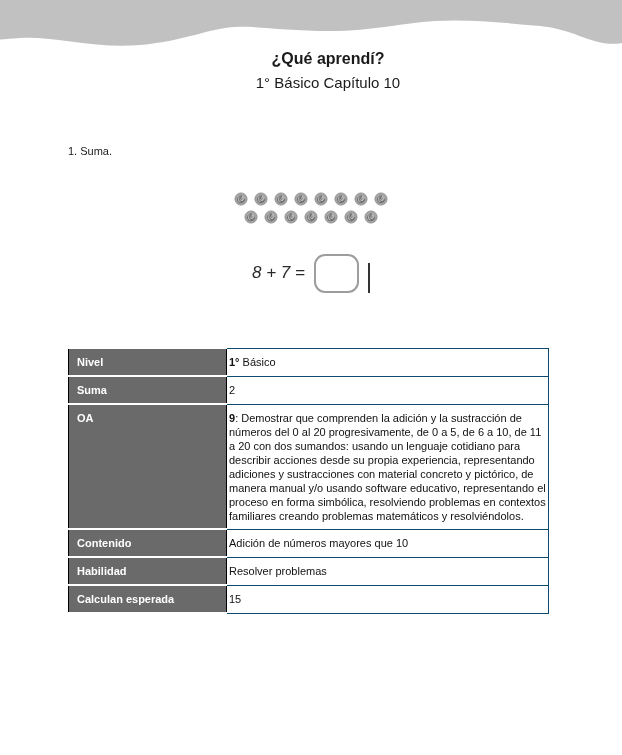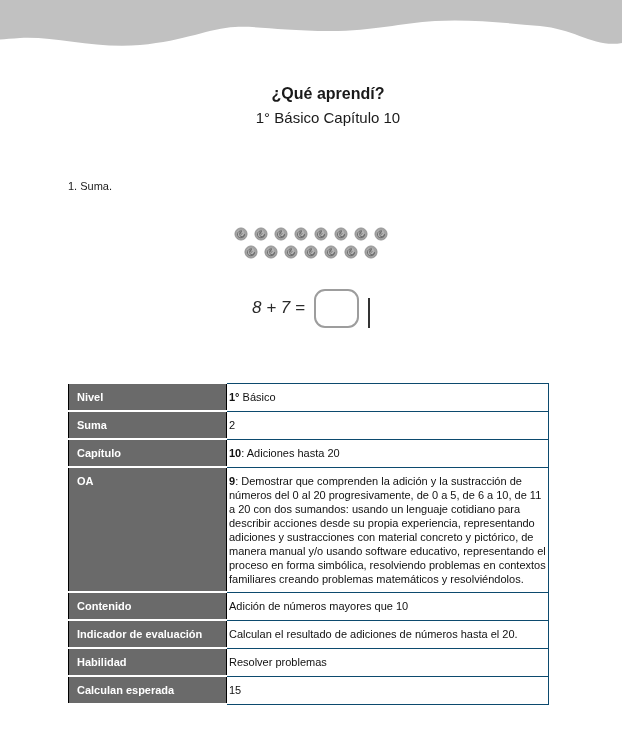--- a/index.html
+++ b/index.html
@@ -8,21 +8,21 @@
     width: 622px; height: 755px;
     background: #ffffff;
     font-family: "Liberation Sans", sans-serif;
     color: #1a1a1a;
     position: relative;
     overflow: hidden;
   }
 
   .top-wave { position: absolute; top: 0; left: 0; width: 622px; height: 55px; display: block; }
 
-  .title-block { padding-top: 84px; text-align: center; margin-left: 34px; }
+  .title-block { padding-top: 49px; text-align: center; margin-left: 34px; }
   .page-title { font-size: 16px; font-weight: bold; line-height: 20px; }
   .page-subtitle { font-size: 15px; line-height: 19px; margin-top: 4px; font-weight: normal; }
 
   .exercise-line { margin: 50px 0 0 68px; font-size: 11px; line-height: 19px; }
 
   .counters { margin-top: 30px; display: flex; flex-direction: column; align-items: center; gap: 2px; }
   .coin-row { display: flex; gap: 4px; }
   .coin { width: 16px; height: 16px; display: block; }
 
   .equation-row { margin-top: 28px; display: flex; justify-content: center; align-items: center; gap: 9px; font-style: italic; }
@@ -179,36 +179,28 @@
   <tbody>
       <tr>
         <th>Nivel</th>
         <td><b>1°</b> Básico</td>
       </tr>
       <tr>
         <th>Suma</th>
         <td>2</td>
       </tr>
       <tr>
-        <th>Capítulo</th>
-        <td><b>10</b>: Adiciones hasta 20</td>
-      </tr>
-      <tr>
         <th>OA</th>
         <td><b>9</b>: Demostrar que comprenden la adición y la sustracción de números del 0 al 20 progresivamente, de 0 a 5, de 6 a 10, de 11 a 20 con dos sumandos: usando un lenguaje cotidiano para describir acciones desde su propia experiencia, representando adiciones y sustracciones con material concreto y pictórico, de manera manual y/o usando software educativo, representando el proceso en forma simbólica, resolviendo problemas en contextos familiares creando problemas matemáticos y resolviéndolos.</td>
       </tr>
       <tr>
         <th>Contenido</th>
         <td>Adición de números mayores que 10</td>
       </tr>
       <tr>
-        <th>Indicador de evaluación</th>
-        <td>Calculan el resultado de adiciones de números hasta el 20.</td>
-      </tr>
-      <tr>
         <th>Habilidad</th>
         <td>Resolver problemas</td>
       </tr>
       <tr>
         <th>Calculan esperada</th>
         <td>15</td>
       </tr>
     </tbody>
 </table>
 

